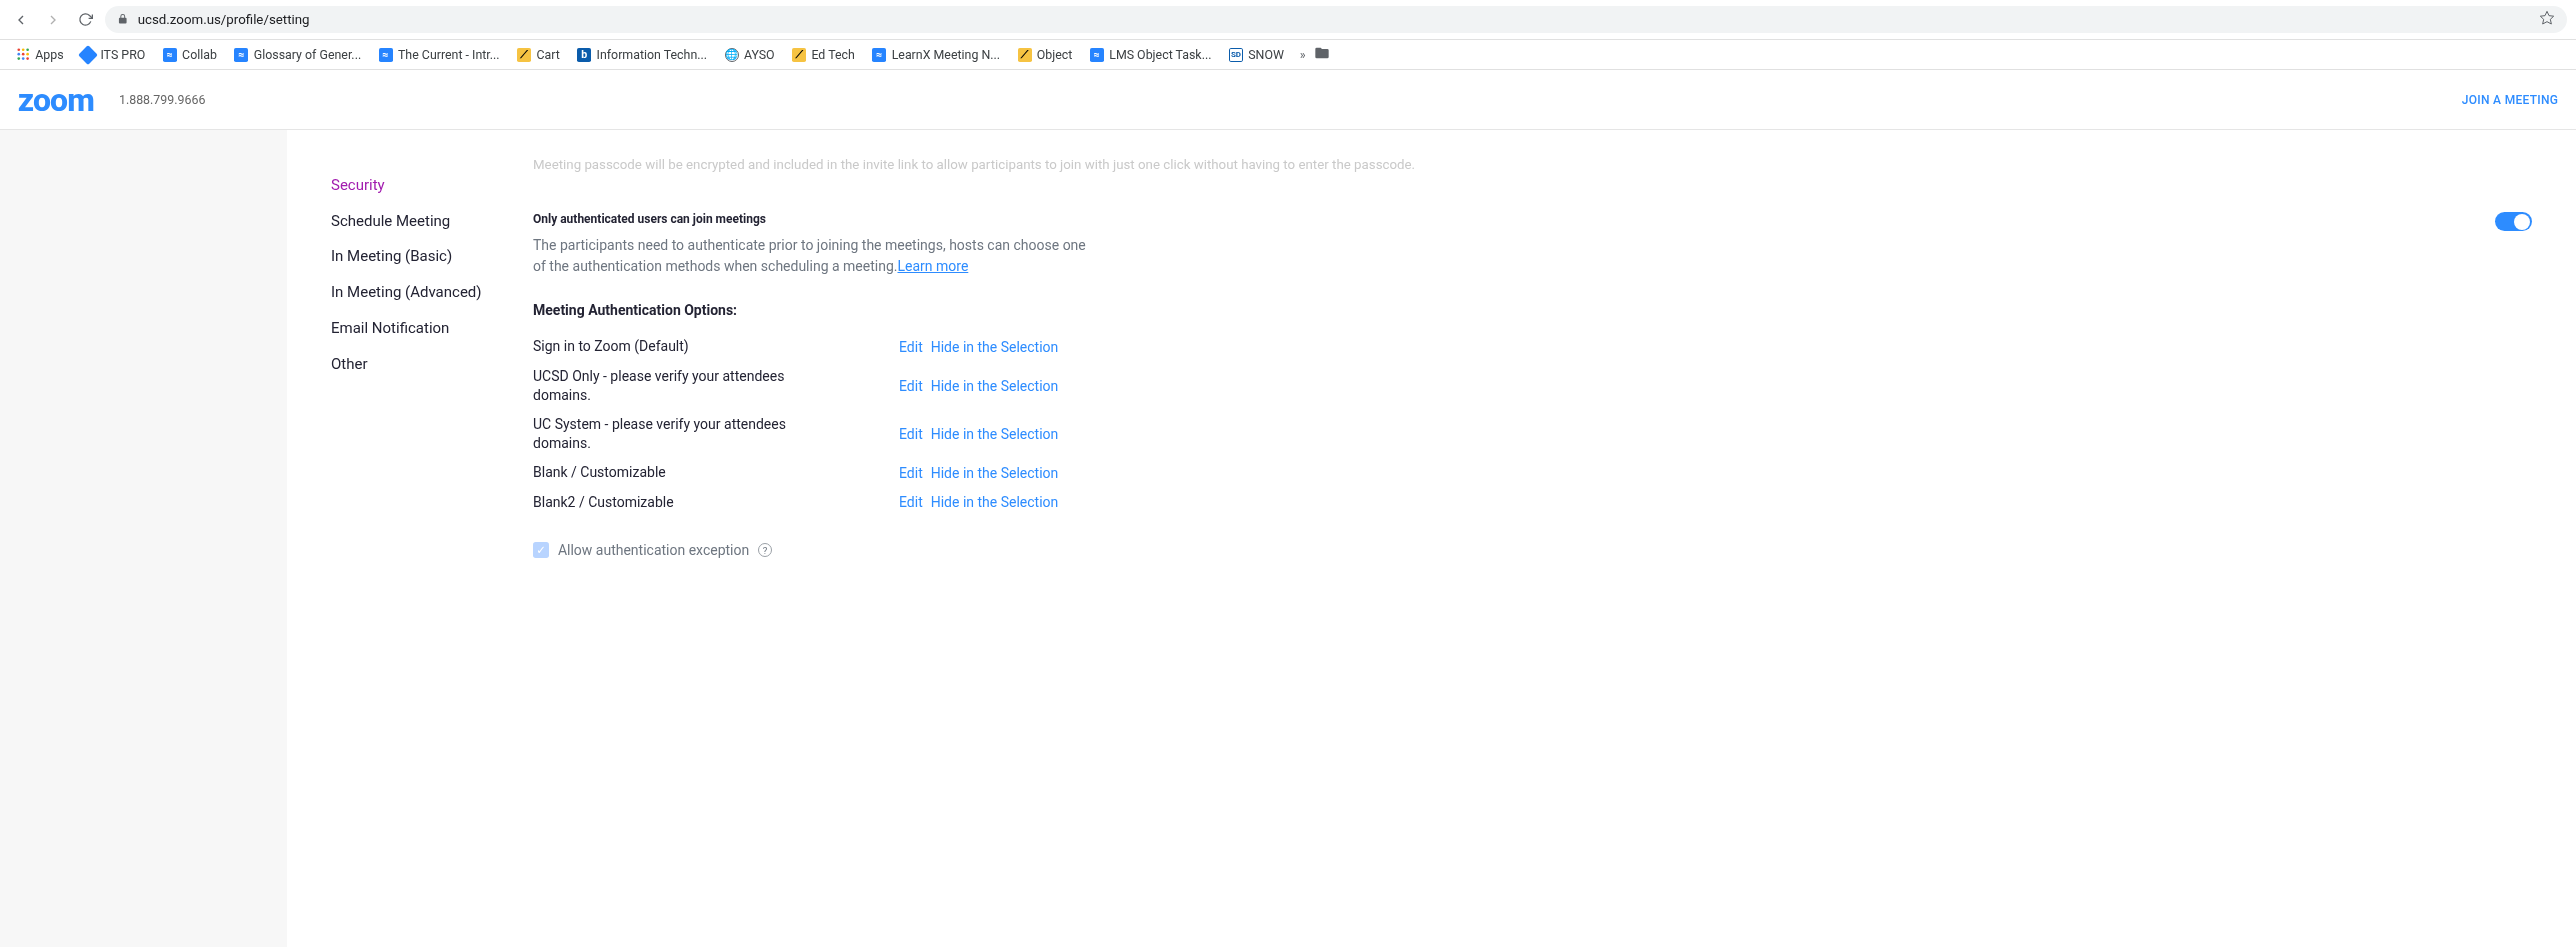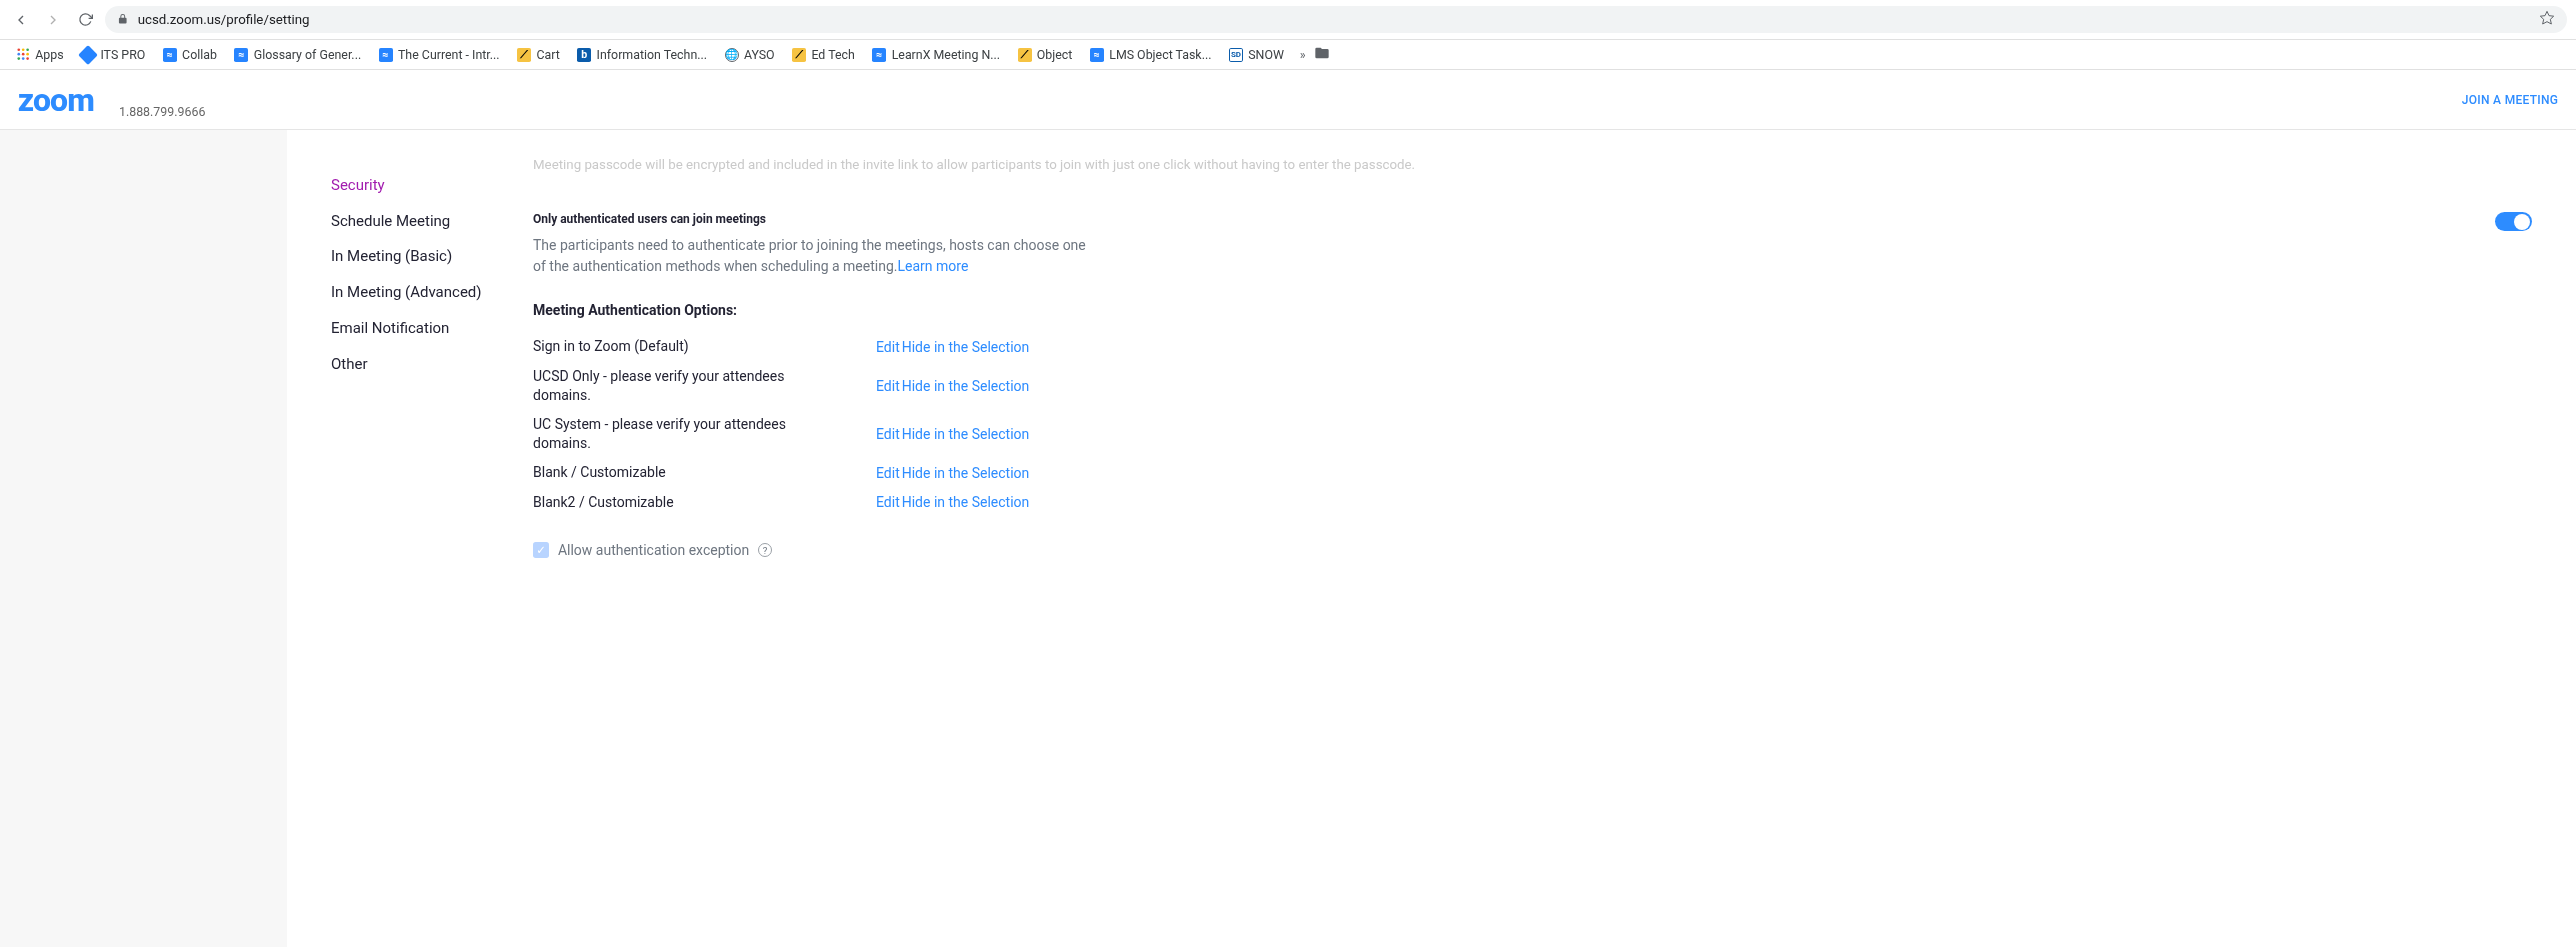--- a/index.html
+++ b/index.html
@@ -21,49 +21,49 @@
   .bm-its { background:#2684ff; transform: rotate(45deg); }
   .bm-cart { background:#f6c342; color:#000; font-weight:bold; }
   .bm-info { background:#0b5cab; color:#fff; font-weight:bold; }
   .bm-globe { border:0.9px solid #5f6368; border-radius:50%; }
   .bm-snow { border:0.9px solid #0b5cab; color:#0b5cab; font-size:8px; font-weight:bold; }
   .bm-more { color:#5f6368; padding:0 5.3px; }
   .bm-folder { color:#5f6368; }
 
   
   .zoom-header { display:flex; align-items:center; justify-content:space-between; height:60px; padding:0 17.7px; border-bottom:0.9px solid #e5e5e5; }
-  .zoom-left { display:flex; align-items:flex-end; gap:25px; }
+  .zoom-left { display:flex; align-items:center; gap:25px; }
   .zoom-logo { color:#2d8cff; font-weight:800; font-size:32px; letter-spacing:-0.9px; }
   .zoom-phone { font-size:12.4px; color:#666; }
   .join-link { color:#2d8cff; font-size:12px; font-weight:500; letter-spacing:0.3px; }
 
   
   .page { display:flex; min-height: calc(100vh - 124px); background:#f7f7f7; }
   .left-spacer { width: 287px; flex-shrink:0; }
   .content-wrap { flex:1; background:#fff; display:flex; }
   .side-nav { width: 246px; padding: 37px 0 0 44px; flex-shrink:0; }
   .side-nav div { font-size:15px; padding: 8.9px 0; cursor:pointer; }
   .side-nav .active { color:#a21caf; }
   .main { flex:1; padding: 25px 44px 35px 0; position:relative; }
 
   .faded-section { color:#c9c9c9; font-size:13.3px; line-height:1.5; padding-bottom: 21px; }
   .faded-title { font-weight:600; }
 
   .setting-block { margin-top: 16px; position:relative; }
   .setting-title { font-size:12px; font-weight:700; color:#232333; margin-bottom:8.9px; }
   .setting-desc { font-size:14px; color:#6e7680; line-height:1.5; max-width:567px; }
-  .learn-more { color:#2d8cff; cursor:pointer; }
+  .learn-more { color:#2d8cff; cursor:pointer;text-decoration:underline; }
 
   .toggle { position:absolute; right:0; top:0; width:37px; height:19.5px; background:#2d8cff; border-radius:9.7px; cursor:pointer; }
   .toggle::after { content:""; position:absolute; right:1.8px; top:1.8px; width:16px; height:16px; background:#fff; border-radius:50%; }
 
   .sub-heading { font-size:14px; font-weight:700; margin-top:25px; margin-bottom:14px; }
   .auth-row { display:flex; align-items:center; justify-content:flex-start; padding:5.3px 0; font-size:14px; }
   .auth-label { width:266px; max-width:266px; color:#232333; line-height:1.35; }
-  .auth-actions { margin-left: 77px; display:flex; gap:2px; }
+  .auth-actions { margin-left: 100px; display:flex; gap:8px; }
   .auth-actions span { color:#2d8cff; cursor:pointer; }
 
   .checkbox-row { display:flex; align-items:center; gap:8.9px; margin-top:25px; font-size:14px; color:#6e7680; }
   .chk { width:16px; height:16px; background:#b8d4ff; border-radius:2.7px; display:flex; align-items:center; justify-content:center; color:#fff; font-size:11.5px; }
   .help-icon { width:14px; height:14px; border:0.9px solid #9aa0a6; border-radius:50%; display:inline-flex; align-items:center; justify-content:center; font-size:9.7px; color:#6e7680; }
 </style>
 </head>
 <body>
 
 <div class="browser-bar">

